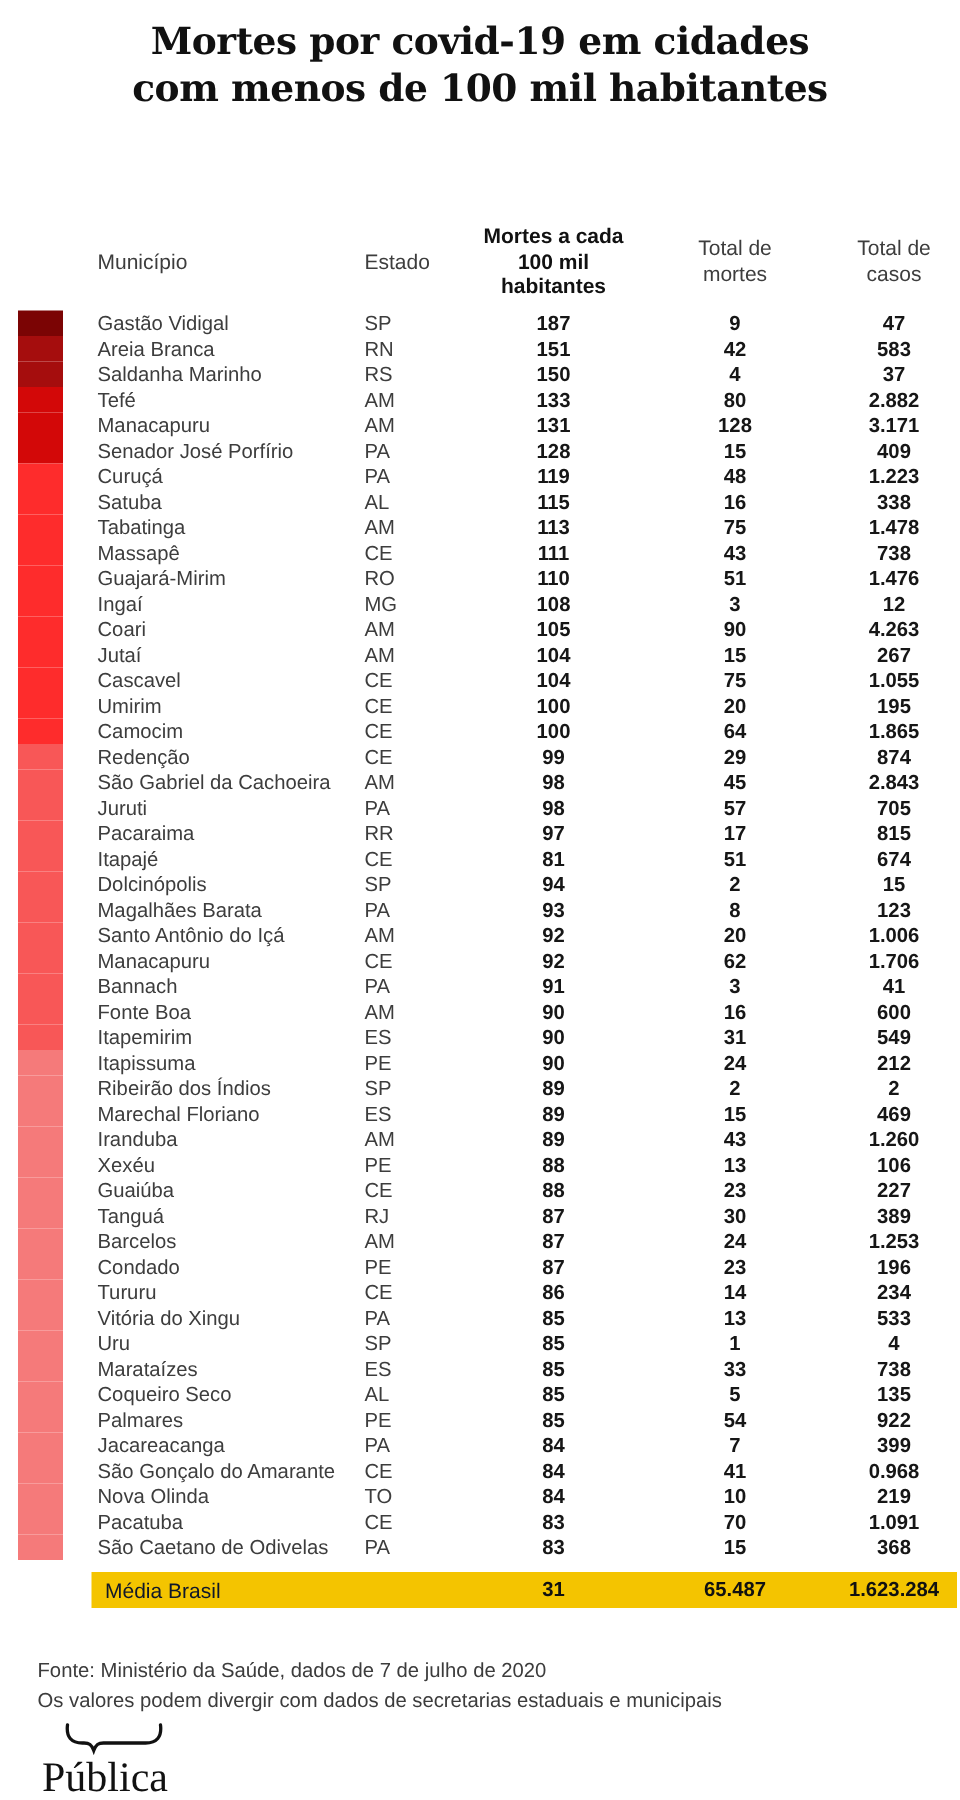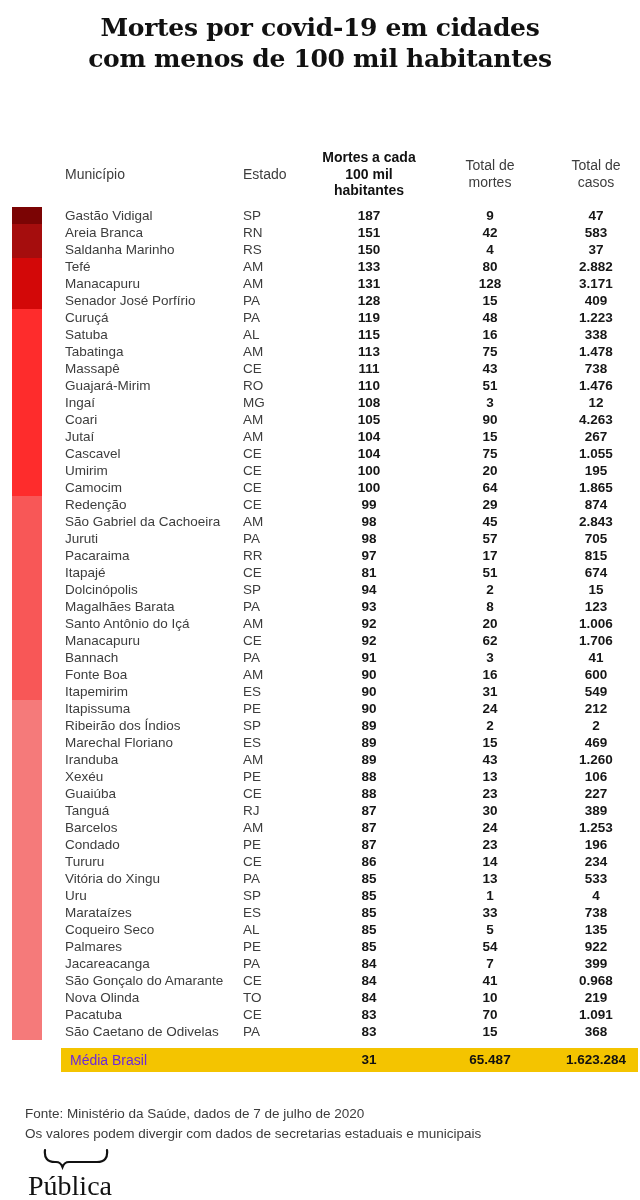--- a/index.html
+++ b/index.html
@@ -35,21 +35,21 @@
   .c-name { font-size:13.5px; color:#3d3d3d; }
   .c-uf { font-size:13.5px; color:#3d3d3d; padding-left:6px; }
   .num { font-size:13.5px; font-weight:700; color:#161616; text-align:center; }
   .swatch { height:17px; }
   .summary {
     position:absolute; top:1048px; left:61px; width:577px; height:24px;
     background:#F4C400;
   }
   .summary .s-label {
     position:absolute; left:9px; top:0; height:24px; line-height:24px;
-    font-size:14px; color:#6d28d9;
+    font-size:14px; color:#0f172a;
   }
   .summary .s-num {
     position:absolute; top:0; height:24px; line-height:24px; text-align:center;
     font-size:13.5px; font-weight:700; color:#111111;
   }
   .summary .s-rate   { left:253px; width:110px; }
   .summary .s-deaths { left:363px; width:132px; }
   .summary .s-cases  { left:495px; width:80px;  }
   .source {
     position:absolute; left:25px; top:1104px;

